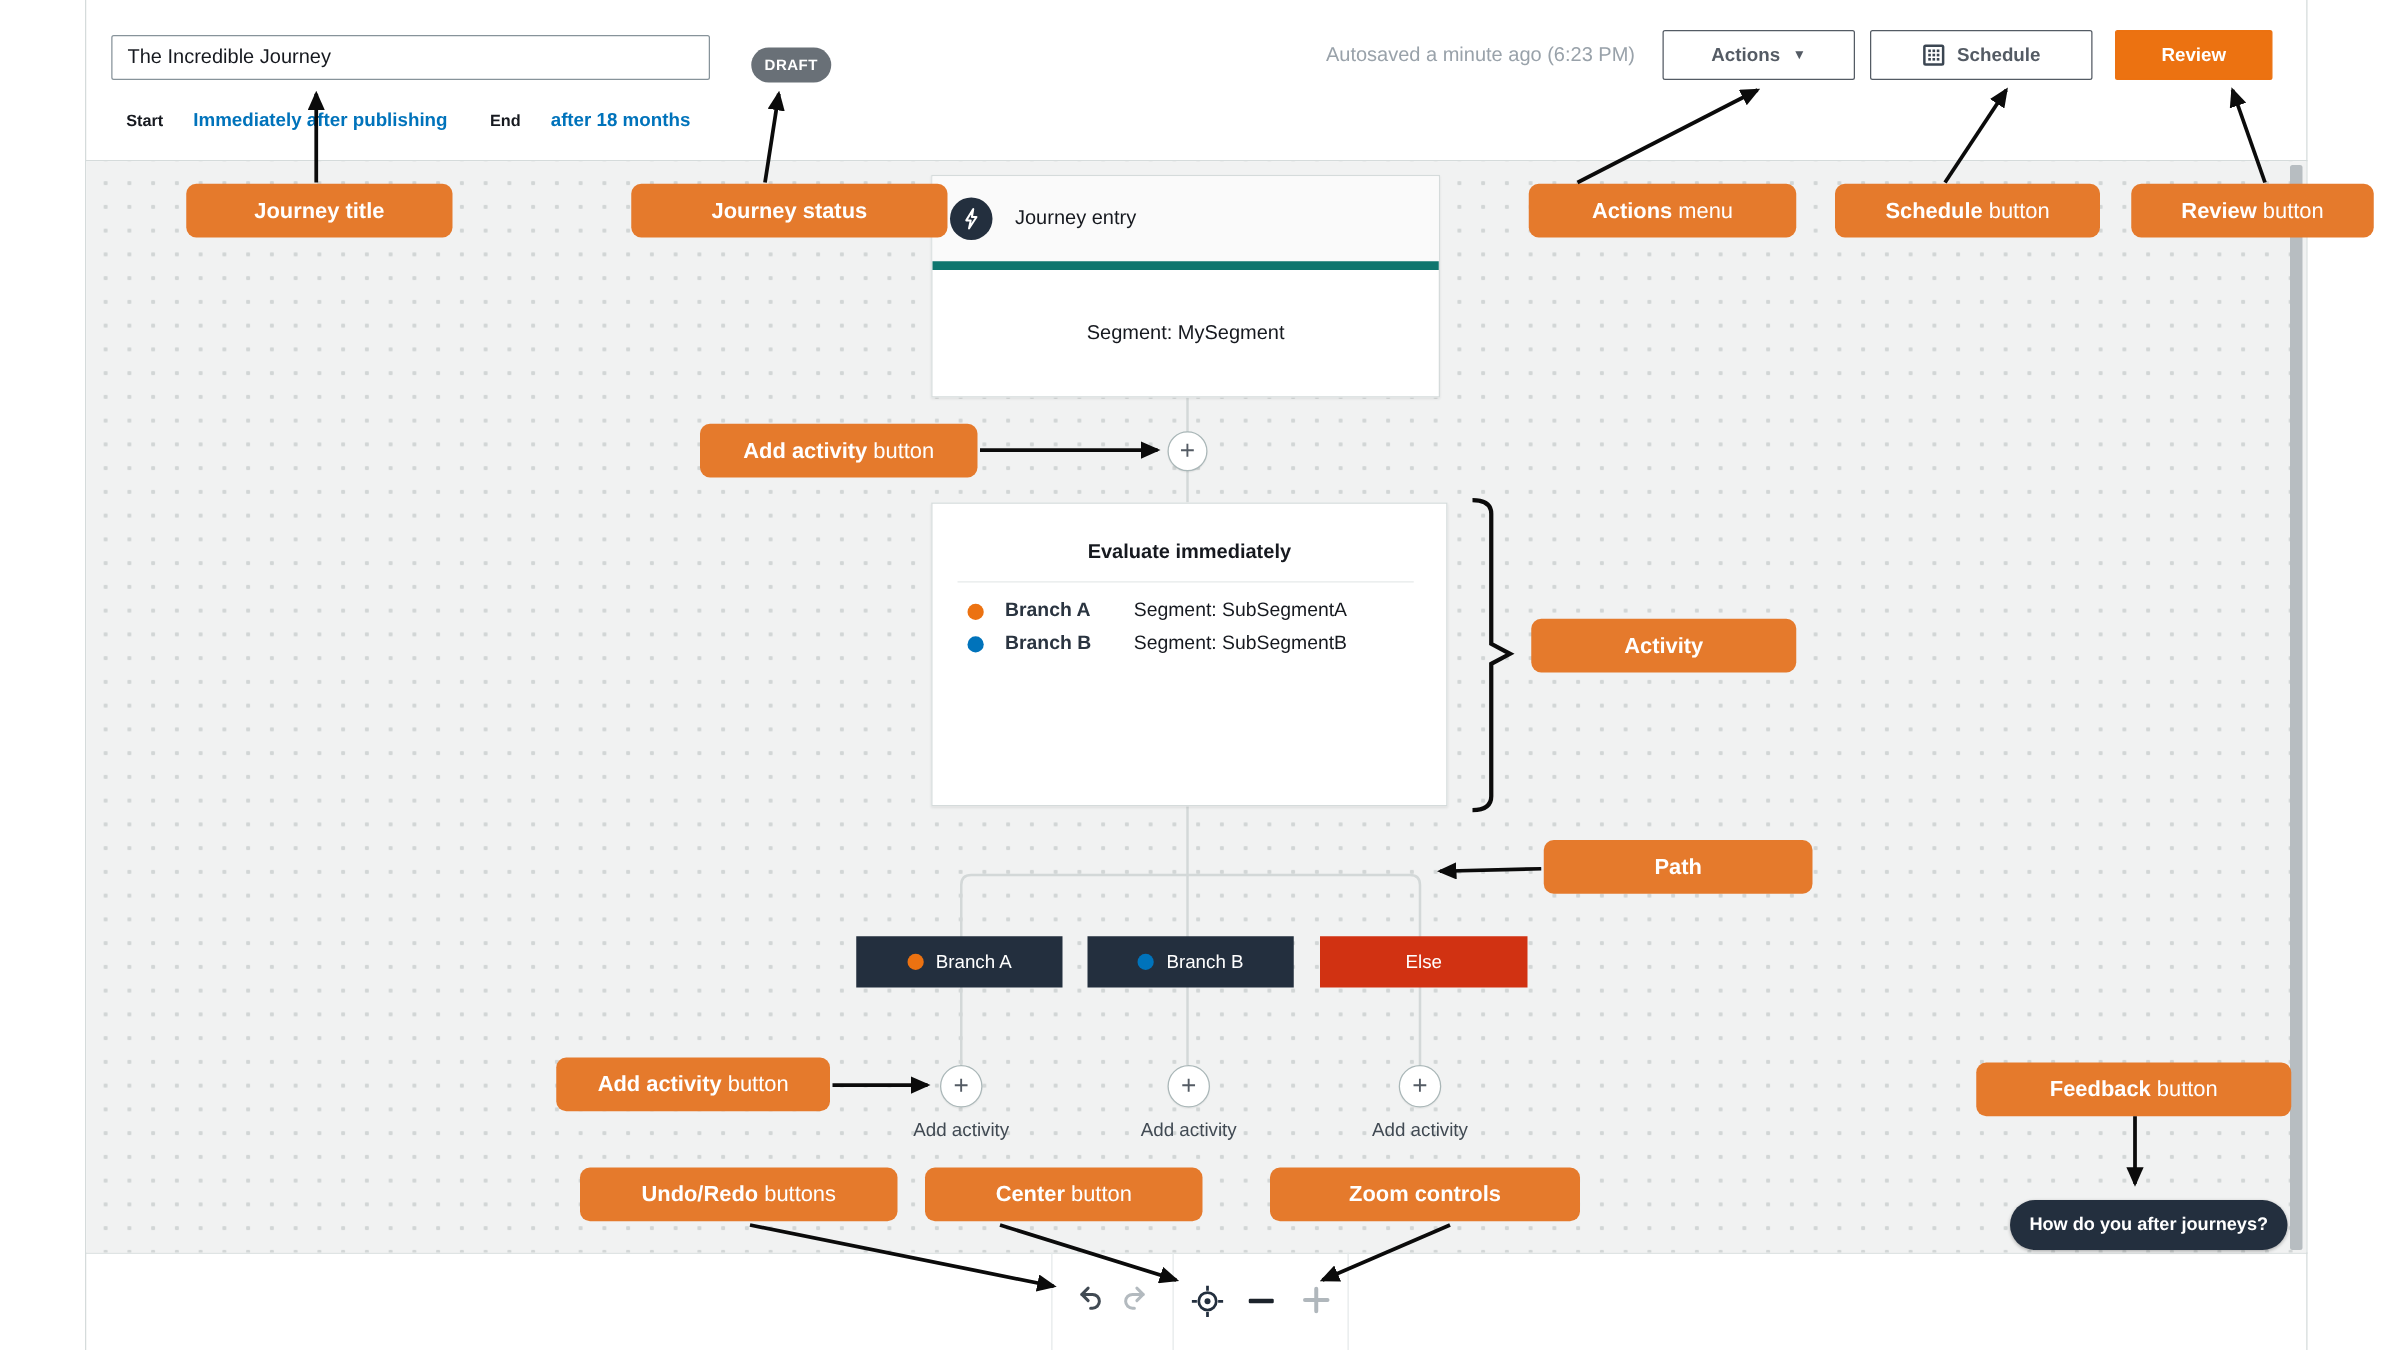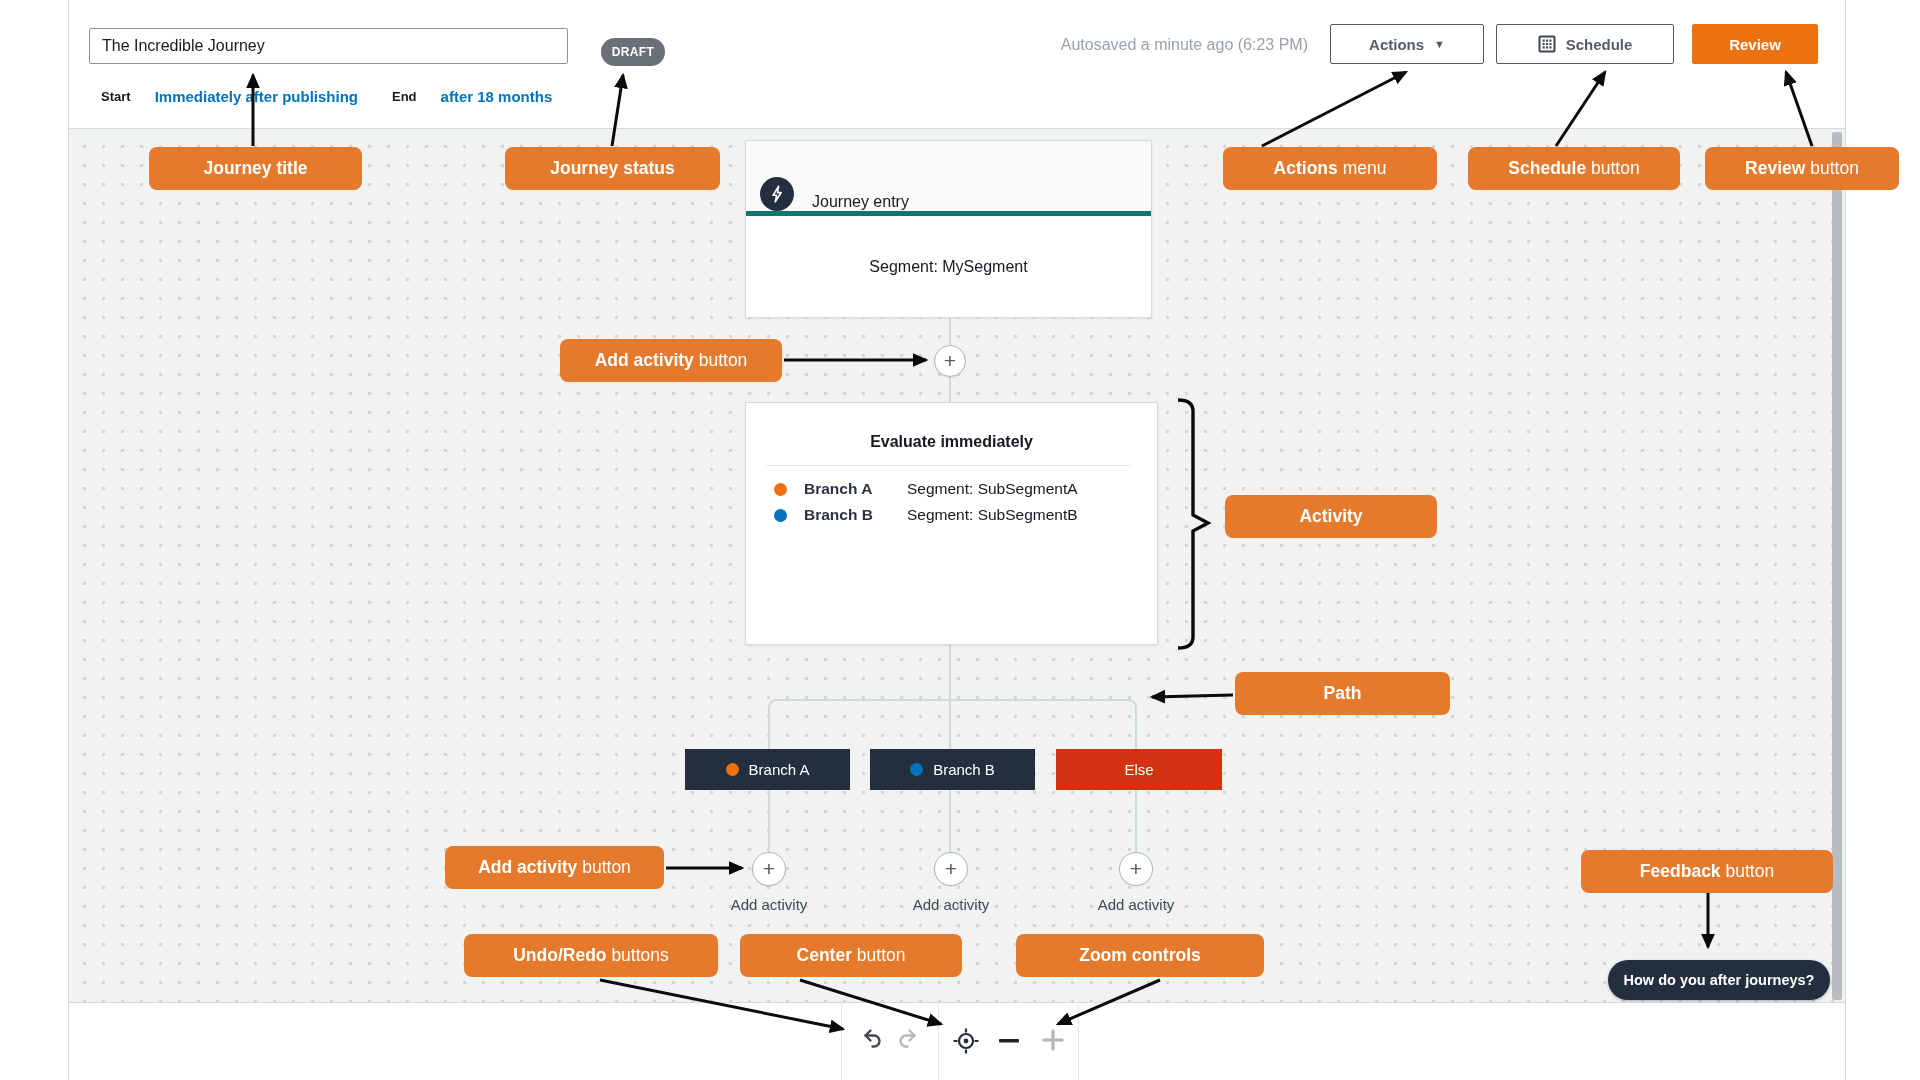--- a/index.html
+++ b/index.html
@@ -25,21 +25,21 @@
   .startline .lbl{font-size:13px;font-weight:700;color:#16191f;}
   .startline .lnk{font-size:15px;font-weight:700;color:#0073bb;cursor:pointer;}
   .autosave{position:absolute;left:1040px;top:36px;width:268px;text-align:right;font-size:16px;color:#99a2aa;}
   .btn{position:absolute;top:24px;height:40px;border:1px solid #545b64;border-radius:2px;background:#fff;
     display:flex;align-items:center;justify-content:center;gap:10px;font-size:15px;font-weight:700;color:#545b64;cursor:pointer;}
   .btn.primary{background:#ec7211;border-color:#ec7211;color:#fff;}
   .caret{font-size:11px;line-height:1;}
 
   
   .card{position:absolute;background:#fff;border:1px solid #d5dbdb;box-shadow:0 1px 2px rgba(0,0,0,.08);}
-  .card-head{display:flex;align-items:flex-end;gap:18px;padding:0 14px;border-bottom:5px solid #0f766e;}
+  .card-head{display:flex;align-items:center;gap:18px;padding:0 14px;border-bottom:7px solid #0f766e;}
   .icon-circle{width:34px;height:34px;border-radius:50%;flex:none;display:flex;align-items:center;justify-content:center;}
   .card-title{font-size:16px;color:#16191f;}
   .close-x{margin-left:auto;cursor:pointer;display:flex;align-items:center;}
 
   .eval-head{margin-top:30px;text-align:center;font-size:16px;font-weight:700;color:#16191f;}
   .split-divider{margin:14px 26px 10px 20px;border-top:1px solid #e6eaea;}
   .branch-row{display:flex;align-items:center;height:26px;margin-left:28px;font-size:15.5px;color:#16191f;}
   .dot{width:13px;height:13px;border-radius:50%;flex:none;}
   .branch-name{font-weight:700;color:#2a3440;margin-left:17px;width:103px;}
 
@@ -212,21 +212,21 @@
         <rect x="1" y="1" width="20" height="3.6" rx="1" fill="#1c232b"></rect>
       </svg>
   </div>
   <div class="tool" style="left:1041px;top:1028px;">
     <svg width="24" height="24" viewBox="0 0 24 24" stroke="#b0b7bc" stroke-width="3.2" stroke-linecap="round">
       <path d="M12 3 V21 M3 12 H21"></path>
     </svg>
   </div>
 
   <div class="ann" style="left:149px;top:147px;width:213px;"><b>Journey title</b><span></span></div>
-  <div class="ann" style="left:505px;top:147px;width:215px;text-align:right;"><b>Journey status</b><span></span></div>
+  <div class="ann" style="left:505px;top:147px;width:253px;text-align:right;"><b>Journey status</b><span></span></div>
   <div class="ann" style="left:1223px;top:147px;width:214px;"><b>Actions</b><span> menu</span></div>
   <div class="ann" style="left:1468px;top:147px;width:212px;"><b>Schedule</b><span> button</span></div>
   <div class="ann" style="left:1705px;top:147px;width:194px;"><b>Review</b><span> button</span></div>
   <div class="ann" style="left:560px;top:339px;width:222px;"><b>Add activity</b><span> button</span></div>
   <div class="ann" style="left:1225px;top:495px;width:212px;"><b>Activity</b><span></span></div>
   <div class="ann" style="left:1235px;top:672px;width:215px;"><b>Path</b><span></span></div>
   <div class="ann" style="left:445px;top:846px;width:219px;"><b>Add activity</b><span> button</span></div>
   <div class="ann" style="left:1581px;top:850px;width:252px;"><b>Feedback</b><span> button</span></div>
   <div class="ann" style="left:464px;top:934px;width:254px;"><b>Undo/Redo</b><span> buttons</span></div>
   <div class="ann" style="left:740px;top:934px;width:222px;"><b>Center</b><span> button</span></div>

